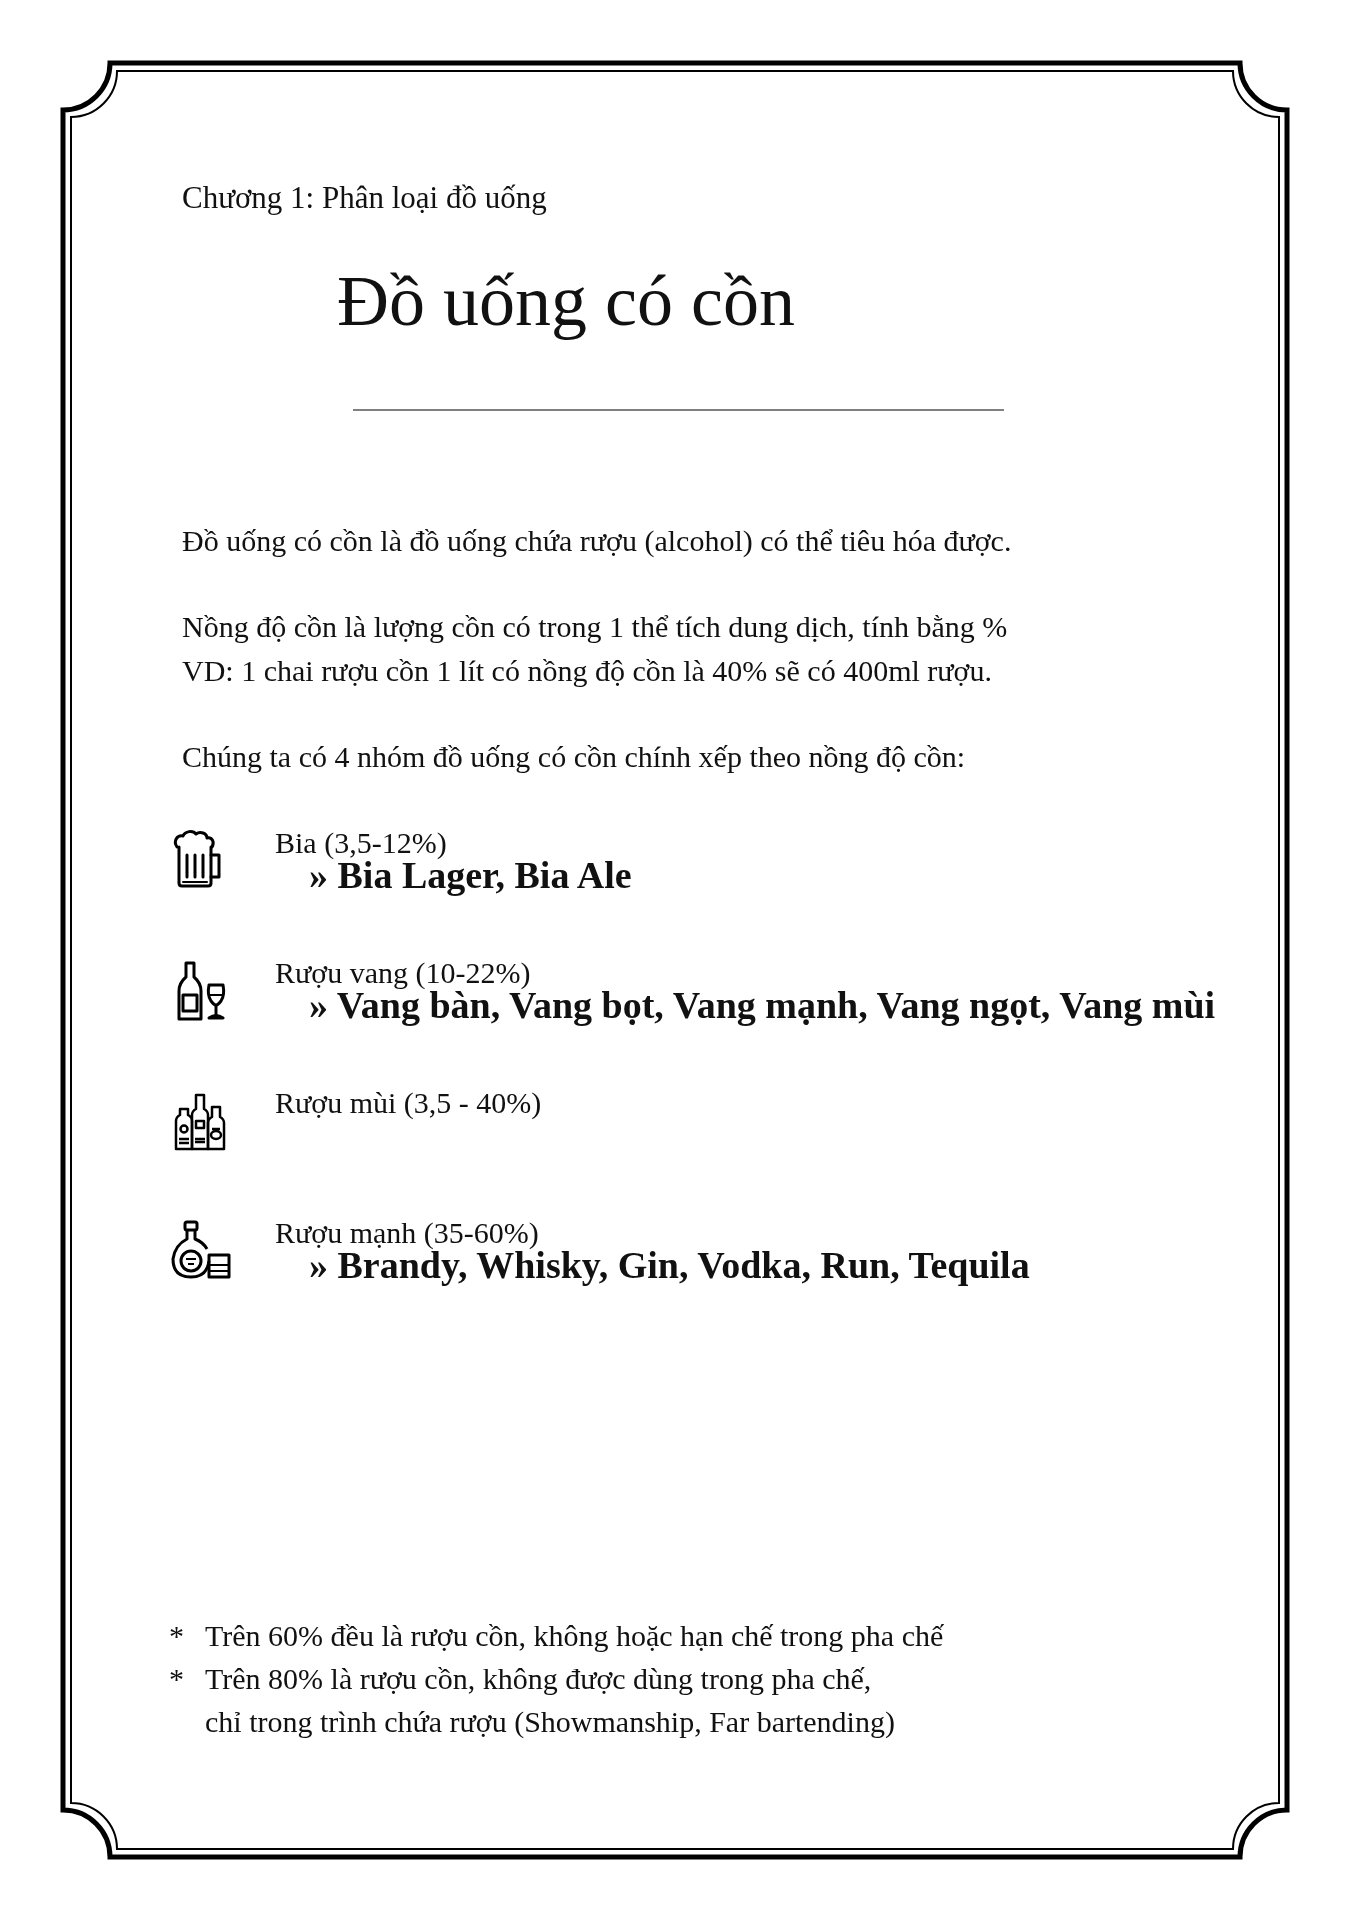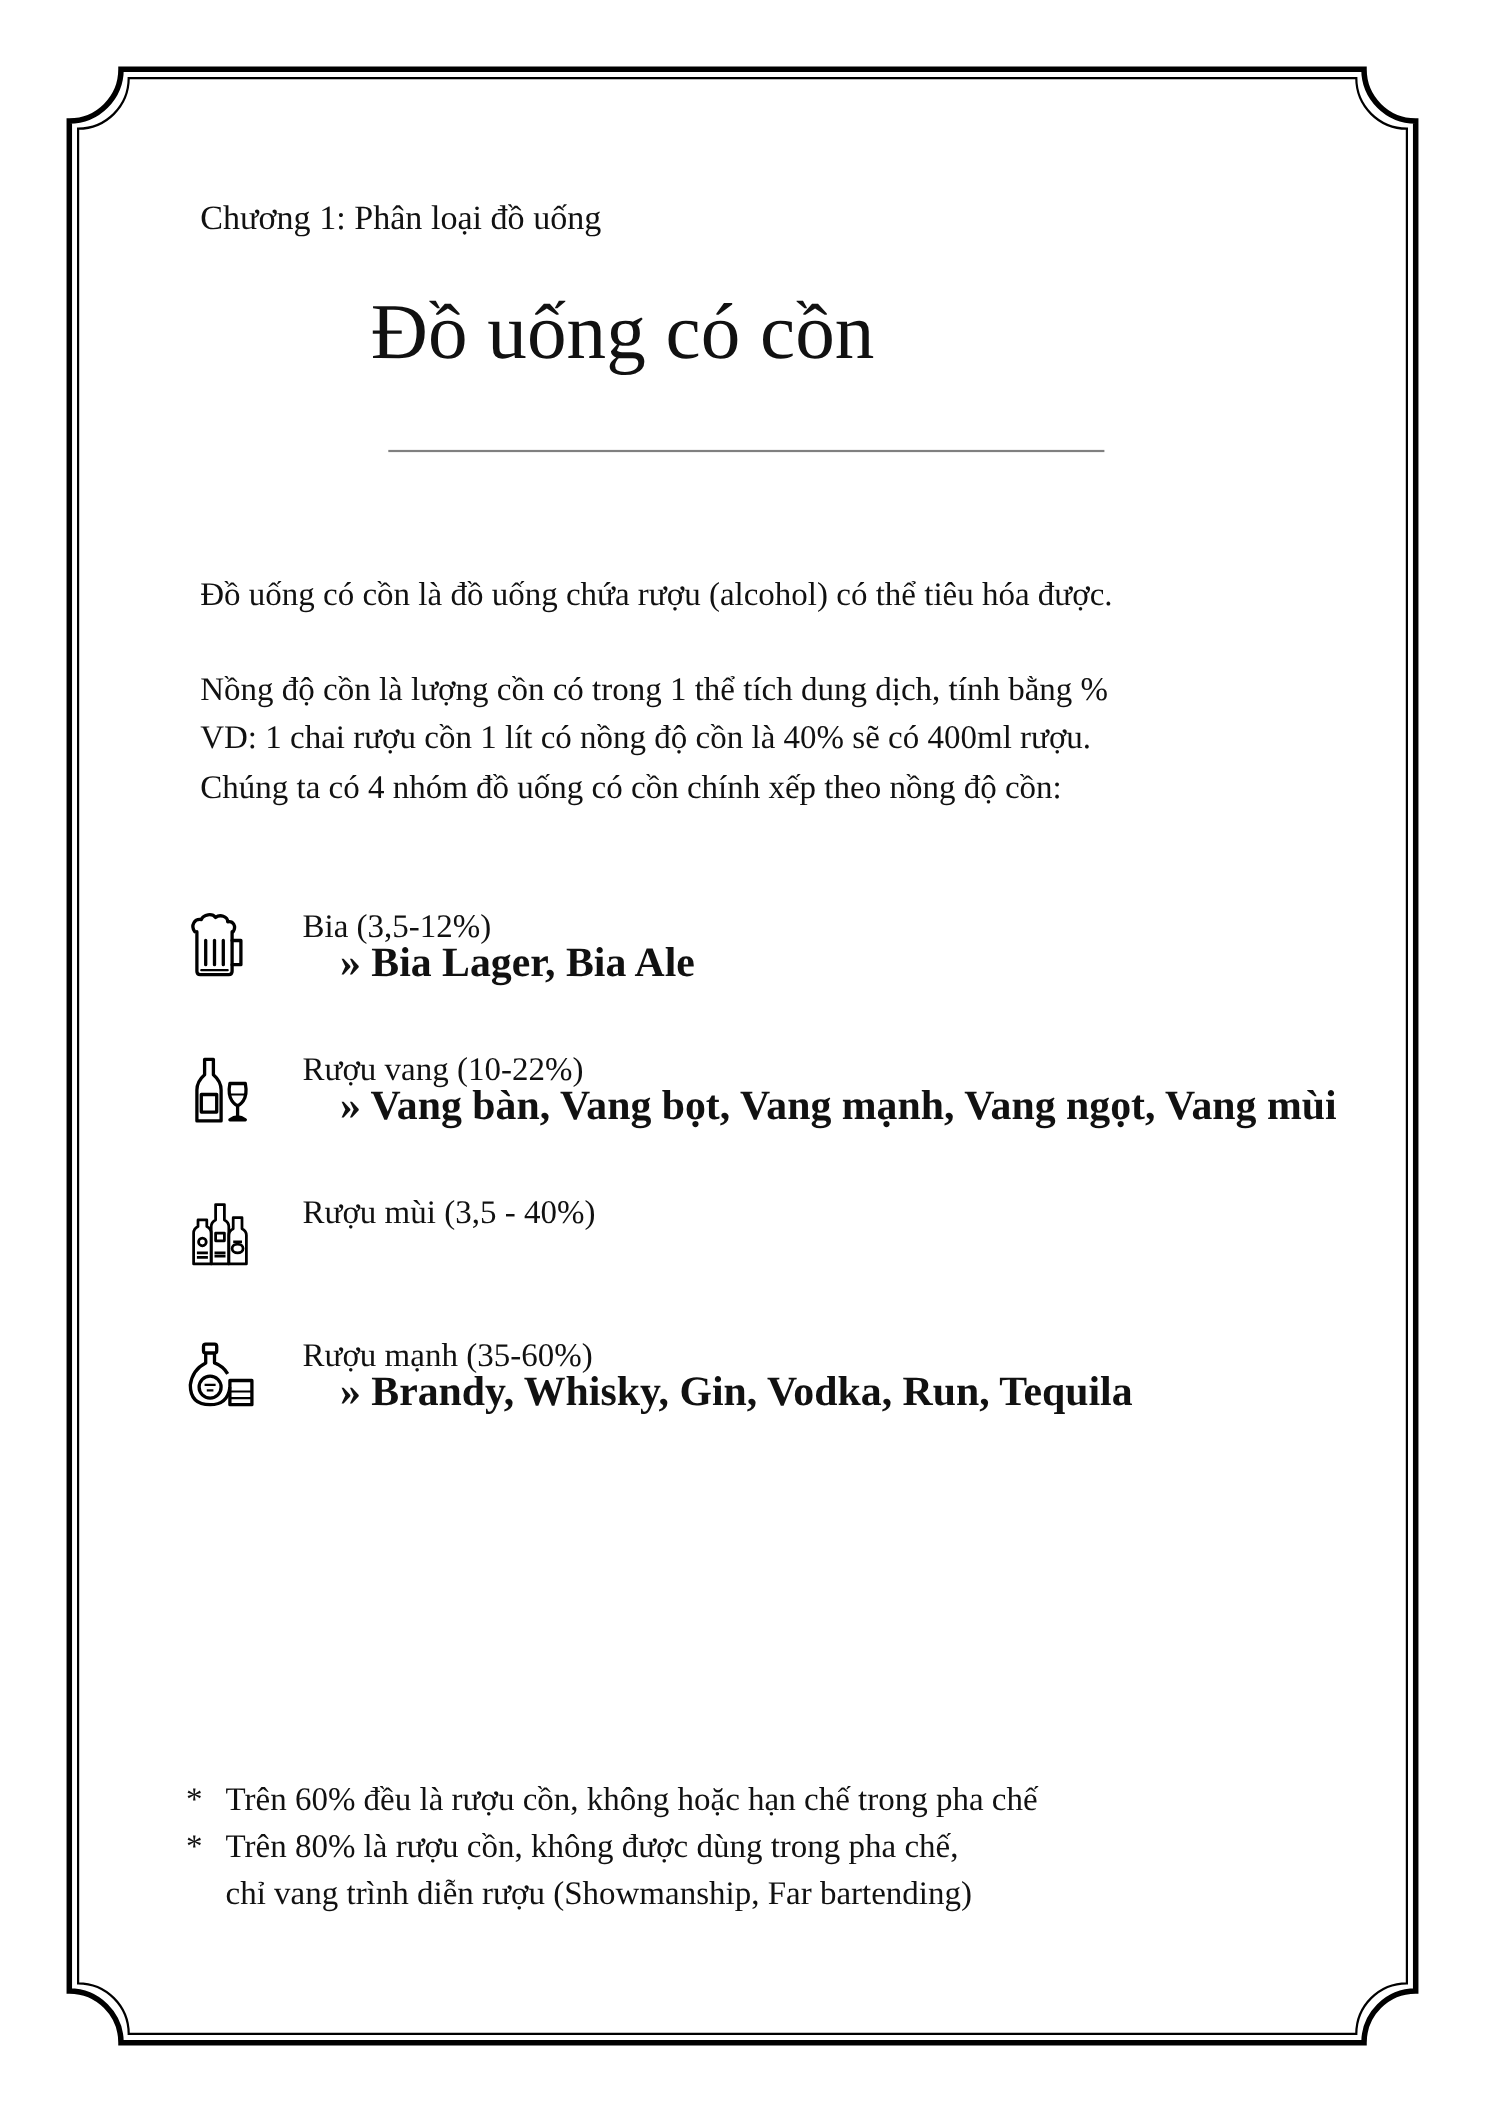--- a/index.html
+++ b/index.html
@@ -31,21 +31,21 @@
 
 <div class="abs chapter">Chương 1: Phân loại đồ uống</div>
 <div class="abs title">Đồ uống có cồn</div>
 <div class="divider"></div>
 
 <div class="abs para" style="top:519px;">Đồ uống có cồn là đồ uống chứa rượu (alcohol) có thể tiêu hóa được.</div>
 <div class="abs para" style="top:605px;">
   <div>Nồng độ cồn là lượng cồn có trong 1 thể tích dung dịch, tính bằng %</div>
   <div>VD: 1 chai rượu cồn 1 lít có nồng độ cồn là 40% sẽ có 400ml rượu.</div>
 </div>
-<div class="abs para" style="top:694px;">Chúng ta có 4 nhóm đồ uống có cồn chính xếp theo nồng độ cồn:</div>
+<div class="abs para" style="top:735px;">Chúng ta có 4 nhóm đồ uống có cồn chính xếp theo nồng độ cồn:</div>
 
 <div class="item" style="top:821px;">
   <svg class="icon" viewBox="0 0 66 66" fill="none" stroke="#000" stroke-width="3" stroke-linecap="round" stroke-linejoin="round">
     <path d="M10 22 C6 16 10 10 16 11 C18 6 26 5 29 9 C33 6 40 8 40 13 C45 12 48 17 45 22"></path>
     <path d="M12 22 L12 58 Q12 61 15 61 L41 61 Q44 61 44 58 L44 22"></path>
     <path d="M44 30 L52 30 L52 52 L44 52"></path>
     <line x1="20" y1="30" x2="20" y2="52"></line>
     <line x1="28" y1="30" x2="28" y2="52"></line>
     <line x1="36" y1="30" x2="36" y2="52"></line>
     <line x1="16" y1="57" x2="40" y2="57" stroke-width="2"></line>
@@ -100,14 +100,14 @@
   <div class="sub">» Brandy, Whisky, Gin, Vodka, Run, Tequila</div>
 </div>
 
 <div class="abs note" style="top:1614px;">
   <div>
     <span class="star">*</span><span>Trên 60% đều là rượu cồn, không hoặc hạn chế trong pha chế</span>
   </div>
   <div>
     <span class="star">*</span><span>Trên 80% là rượu cồn, không được dùng trong pha chế,</span>
   </div>
-  <div class="cont">chỉ vang trình diễn rượu (Showmanship, Far bartending)</div>
+  <div class="cont">chỉ trong trình chứa rượu (Showmanship, Far bartending)</div>
 </div>
 
 </body></html>

